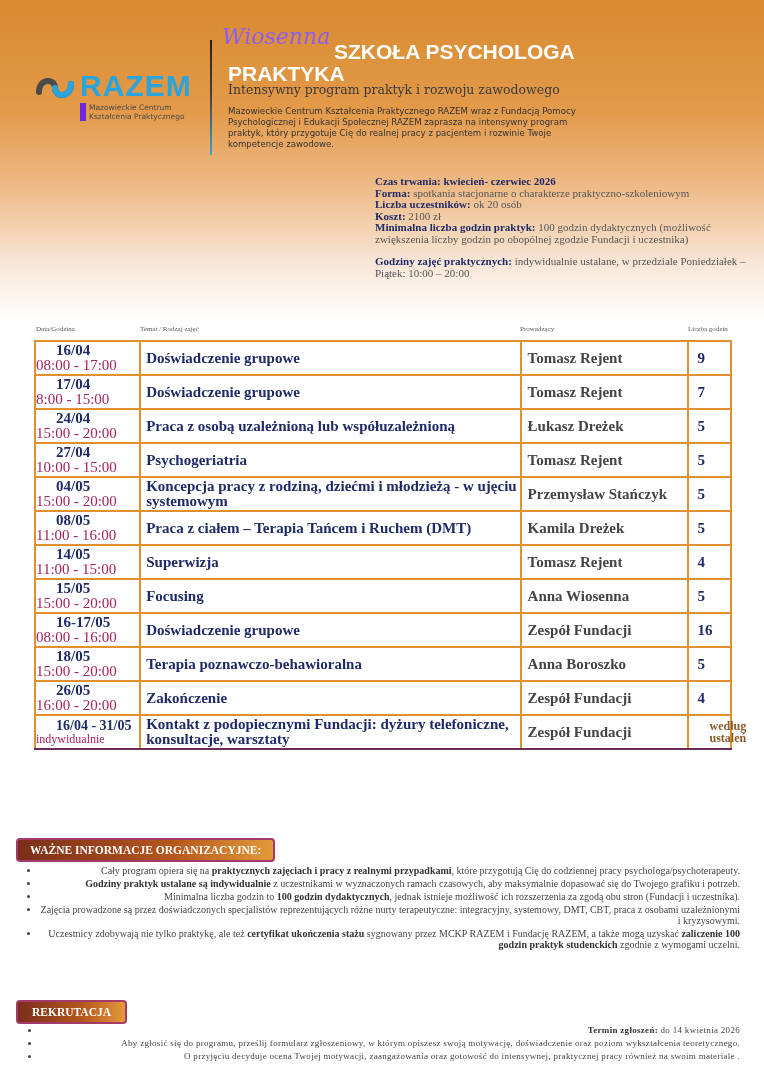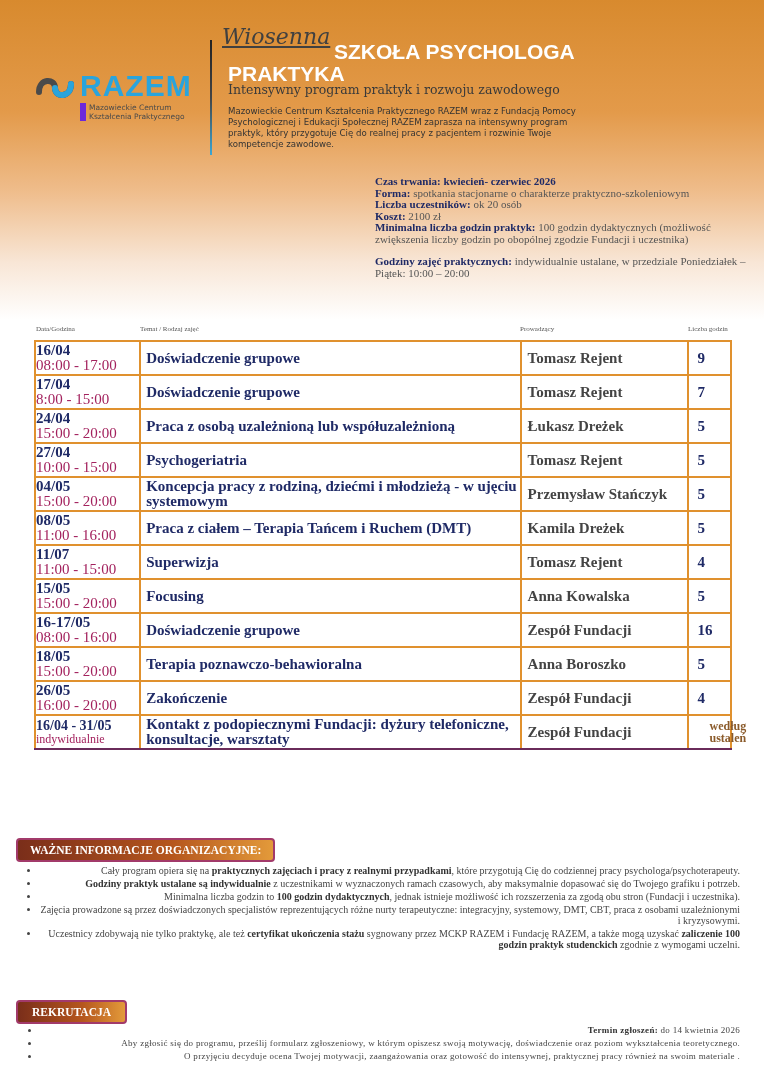--- a/index.html
+++ b/index.html
@@ -3,38 +3,38 @@
 <meta charset="utf-8">
 <style>
   html,body{margin:0;padding:0;}
   body{width:764px;height:1080px;position:relative;overflow:hidden;background:#fff;font-family:"Liberation Serif",serif;}
   .hero{position:absolute;left:0;top:0;width:764px;height:320px;background:linear-gradient(180deg,#d88a2e 0%,#e39a4a 35%,#efbd8c 60%,#f8e6d6 82%,#ffffff 100%);}
   .logo{position:absolute;left:36px;top:70px;width:160px;height:60px;}
   .logo-mark{position:absolute;left:0;top:4px;width:40px;height:26px;}
   .logo-word{position:absolute;left:44px;top:0;font-family:"Liberation Sans",sans-serif;font-size:30px;font-weight:bold;color:#2aa4dc;letter-spacing:1px;line-height:32px;}
   .logo-sub{position:absolute;left:44px;top:33px;font-family:"DejaVu Sans",sans-serif;font-size:7.5px;color:#4a4a4a;line-height:9px;border-left:6px solid #6d28d9;padding-left:3px;}
   .vline{position:absolute;left:210px;top:40px;width:2px;height:115px;background:linear-gradient(180deg,#222 0%,#444 50%,#3aa6d4 100%);}
-  .script{position:absolute;left:222px;top:24px;font-family:"DejaVu Serif",serif;font-style:italic;font-size:22px;color:#404040;text-decoration:underline;}
+  .script{position:absolute;left:222px;top:24px;font-family:"DejaVu Serif",serif;font-style:italic;font-size:22px;color:#8b5cf6;}
   .title1{position:absolute;left:334px;top:40px;font-family:"Liberation Sans",sans-serif;font-weight:bold;font-size:21px;color:#fff;}
   .title2{position:absolute;left:228px;top:62px;font-family:"Liberation Sans",sans-serif;font-weight:bold;font-size:21px;color:#fff;}
   .subtitle{position:absolute;left:228px;top:82px;font-family:"DejaVu Serif",serif;font-size:12.5px;color:#3a3a3a;}
   .intro{position:absolute;left:228px;top:106px;width:370px;font-family:"DejaVu Sans",sans-serif;font-size:8.6px;line-height:11px;color:#333;}
   .details{position:absolute;left:375px;top:176px;width:385px;font-family:"Liberation Serif",serif;font-size:11px;line-height:11.5px;color:#555;}
   .details b{color:#1f2a66;}
   .details .gap{height:11px;}
   .col-heads{position:absolute;top:325px;left:0;width:764px;font-family:"Liberation Serif",serif;font-size:7px;color:#555;}
   .col-heads span{position:absolute;top:0;}
   table.sched{position:absolute;left:34px;top:340px;width:698px;border-collapse:collapse;table-layout:fixed;}
   table.sched td{border:2px solid #e0912e;padding:0;vertical-align:middle;}
   table.sched tr:last-child td{border-bottom:2px solid #6a2b5a;}
   .c-date{width:104px;text-align:center;}
   .c-topic{width:376px;}
   .c-lead{width:166px;}
   .c-hrs{width:42px;}
-  .date{display:block;font-weight:bold;color:#1f2a66;font-size:15px;line-height:14px;}
+  .date{display:block;font-weight:bold;color:#1f2a66;font-size:15px;line-height:14px;padding-left:20px;}
   .time{display:block;color:#a3225e;font-size:15px;line-height:17px;}
   .time.small{font-size:12px;line-height:13px;}
   .date.small{font-size:14px;}
   .topic{display:block;font-weight:bold;color:#1f2a66;font-size:15px;line-height:15px;padding-left:5px;}
   .lead{display:block;font-weight:bold;color:#444;font-size:15px;padding-left:6px;}
   .hrs{display:block;font-weight:bold;color:#1f2a66;font-size:15px;padding-left:8px;}
   .hrs.small{font-size:12px;color:#8a5a2a;line-height:12px;padding-left:20px;text-align:right;}
   tr.r td{height:32px;}
   .pill{position:absolute;left:16px;height:20px;border-radius:4px;background:linear-gradient(90deg,#7a2e1a 0%,#b5561d 60%,#e39a3a 100%);border:2px solid #a23a6a;color:#fff;font-family:"Liberation Serif",serif;font-weight:bold;font-size:11.5px;line-height:20px;padding:0 12px;}
   ul.info{position:absolute;left:28px;margin:0;padding:0 0 0 12px;width:700px;font-family:"Liberation Serif",serif;font-size:10px;line-height:11px;color:#444;text-align:right;}
@@ -175,21 +175,21 @@
         </td>
         <td>
           <span class="lead">Kamila Dreżek</span>
         </td>
         <td>
           <span class="hrs">5</span>
         </td>
       </tr>
       <tr class="r">
         <td>
-          <span class="date">11/07</span>
+          <span class="date">14/05</span>
           <span class="time">11:00 - 15:00</span>
         </td>
         <td>
           <span class="topic">Superwizja</span>
         </td>
         <td>
           <span class="lead">Tomasz Rejent</span>
         </td>
         <td>
           <span class="hrs">4</span>
@@ -197,21 +197,21 @@
       </tr>
       <tr class="r">
         <td>
           <span class="date">15/05</span>
           <span class="time">15:00 - 20:00</span>
         </td>
         <td>
           <span class="topic">Focusing</span>
         </td>
         <td>
-          <span class="lead">Anna Kowalska</span>
+          <span class="lead">Anna Wiosenna</span>
         </td>
         <td>
           <span class="hrs">5</span>
         </td>
       </tr>
       <tr class="r">
         <td>
           <span class="date">16-17/05</span>
           <span class="time">08:00 - 16:00</span>
         </td>

